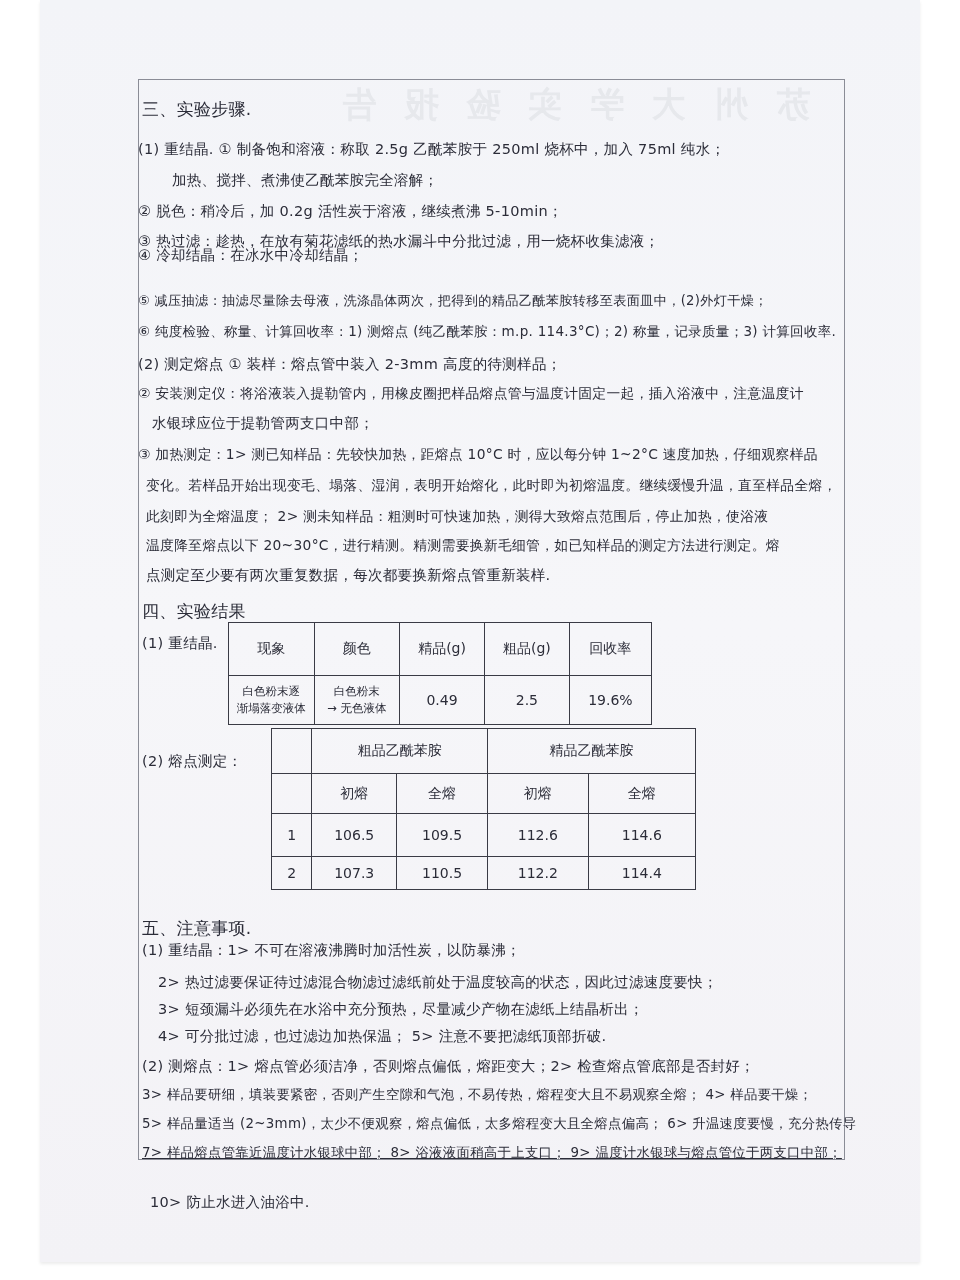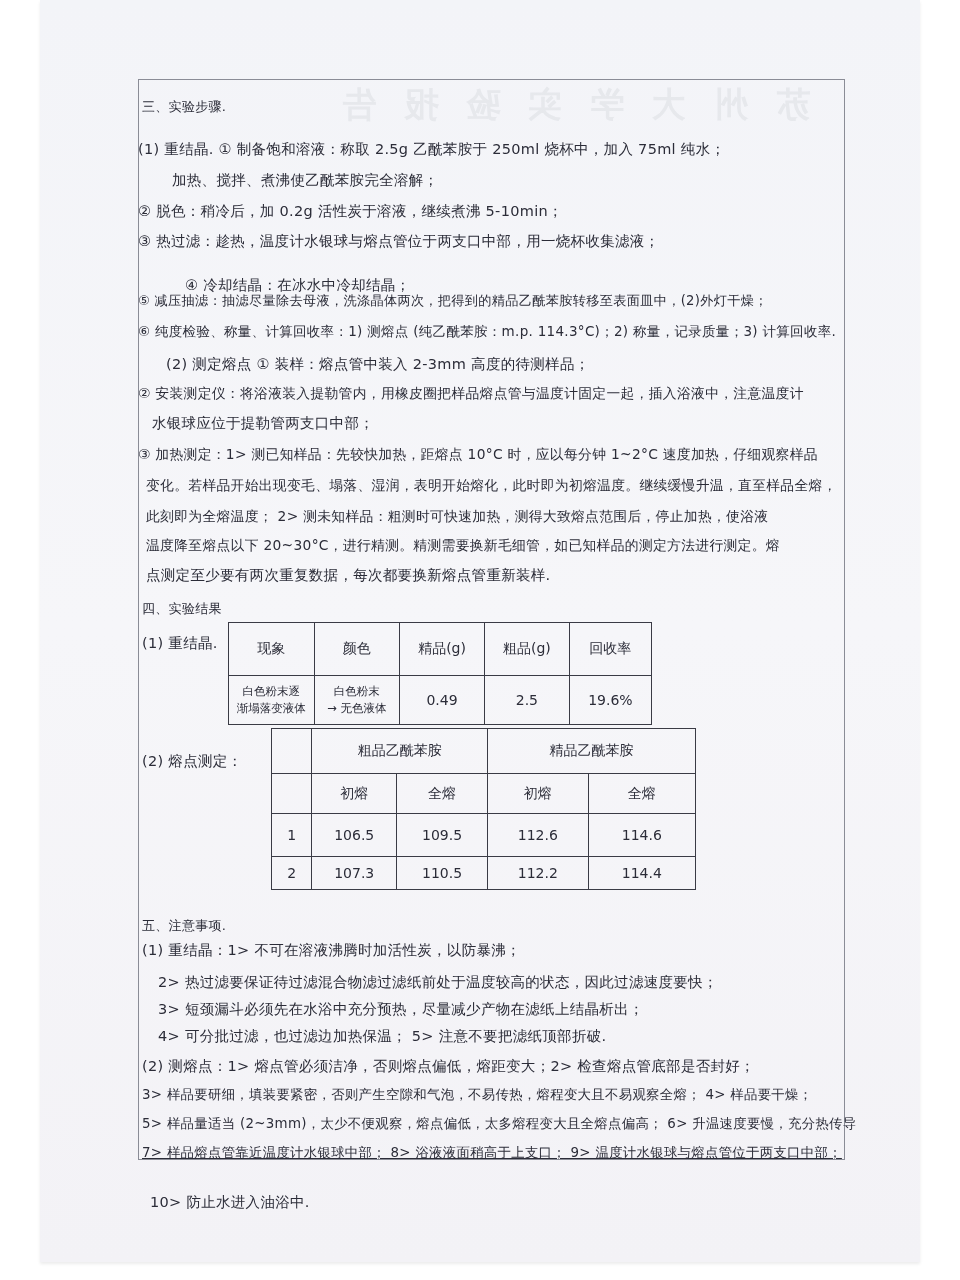--- a/index.html
+++ b/index.html
@@ -20,21 +20,21 @@
     font-family: "DejaVu Serif", serif;
   }
   .frame {
     position: absolute; left: 138px; top: 79px; width: 705px; height: 1079px;
     border: 1px solid #8a8c96;
   }
   .ink {
     position: absolute; color: #2b2c38; font-size: 14.5px; white-space: nowrap;
     font-family: "DejaVu Sans", sans-serif; letter-spacing: 0.3px;
   }
-  .heading { font-size: 13px; }
+  .heading { font-size: 17px; }
   table.grid {
     position: absolute; border-collapse: collapse; color: #2b2c38;
     font-family: "DejaVu Sans", sans-serif;
   }
   table.grid td {
     border: 1.4px solid #3a3b45; text-align: center; padding: 0;
     font-size: 14px;
   }
   .t1 td.small { font-size: 11.5px; line-height: 17px; }
   .num { font-family: "DejaVu Sans", sans-serif; font-size: 14px; }
@@ -43,25 +43,25 @@
 <body>
 
 <div class="paper"></div>
 <div class="bleed">苏州大学实验报告</div>
 <div class="frame"></div>
 
 <div class="ink heading" style="left:142px; top:98px;">三、实验步骤.</div>
 <div class="ink" style="left:138px; top:140px;">(1) 重结晶. ① 制备饱和溶液：称取 2.5g 乙酰苯胺于 250ml 烧杯中，加入 75ml 纯水；</div>
 <div class="ink" style="left:172px; top:171px;">加热、搅拌、煮沸使乙酰苯胺完全溶解；</div>
 <div class="ink" style="left:138px; top:202px;">② 脱色：稍冷后，加 0.2g 活性炭于溶液，继续煮沸 5-10min；</div>
-<div class="ink" style="left:138px; top:232px;">③ 热过滤：趁热，温度计水银球与熔点管位于两支口中部，用一烧杯收集滤液；</div>
-<div class="ink" style="left:138px; top:276px;margin-left:47px;">④ 冷却结晶：在冰水中冷却结晶；</div>
+<div class="ink" style="left:138px; top:232px;">③ 热过滤：趁热，在放有菊花滤纸的热水漏斗中分批过滤，用一烧杯收集滤液；</div>
+<div class="ink" style="left:138px; top:246px;">④ 冷却结晶：在冰水中冷却结晶；</div>
 <div class="ink" style="left:138px; top:292px; font-size:13.2px;">⑤ 减压抽滤：抽滤尽量除去母液，洗涤晶体两次，把得到的精品乙酰苯胺转移至表面皿中，(2)外灯干燥；</div>
 <div class="ink" style="left:138px; top:323px; font-size:13.5px;">⑥ 纯度检验、称量、计算回收率：1) 测熔点 (纯乙酰苯胺：m.p. 114.3°C)；2) 称量，记录质量；3) 计算回收率.</div>
-<div class="ink" style="left:138px; top:355px;padding-left:28px;">(2) 测定熔点 ① 装样：熔点管中装入 2-3mm 高度的待测样品；</div>
+<div class="ink" style="left:138px; top:355px;">(2) 测定熔点 ① 装样：熔点管中装入 2-3mm 高度的待测样品；</div>
 <div class="ink" style="left:138px; top:385px; font-size:13.8px;">② 安装测定仪：将浴液装入提勒管内，用橡皮圈把样品熔点管与温度计固定一起，插入浴液中，注意温度计</div>
 <div class="ink" style="left:152px; top:414px;">水银球应位于提勒管两支口中部；</div>
 <div class="ink" style="left:138px; top:446px; font-size:13.8px;">③ 加热测定：1&gt; 测已知样品：先较快加热，距熔点 10°C 时，应以每分钟 1~2°C 速度加热，仔细观察样品</div>
 <div class="ink" style="left:146px; top:477px; font-size:13.8px;">变化。若样品开始出现变毛、塌落、湿润，表明开始熔化，此时即为初熔温度。继续缓慢升温，直至样品全熔，</div>
 <div class="ink" style="left:146px; top:508px; font-size:13.8px;">此刻即为全熔温度；  2&gt; 测未知样品：粗测时可快速加热，测得大致熔点范围后，停止加热，使浴液</div>
 <div class="ink" style="left:146px; top:537px; font-size:13.8px;">温度降至熔点以下 20~30°C，进行精测。精测需要换新毛细管，如已知样品的测定方法进行测定。熔</div>
 <div class="ink" style="left:146px; top:566px;">点测定至少要有两次重复数据，每次都要换新熔点管重新装样.</div>
 
 <div class="ink heading" style="left:142px; top:600px;">四、实验结果</div>
 <div class="ink" style="left:142px; top:634px;">(1) 重结晶.</div>

